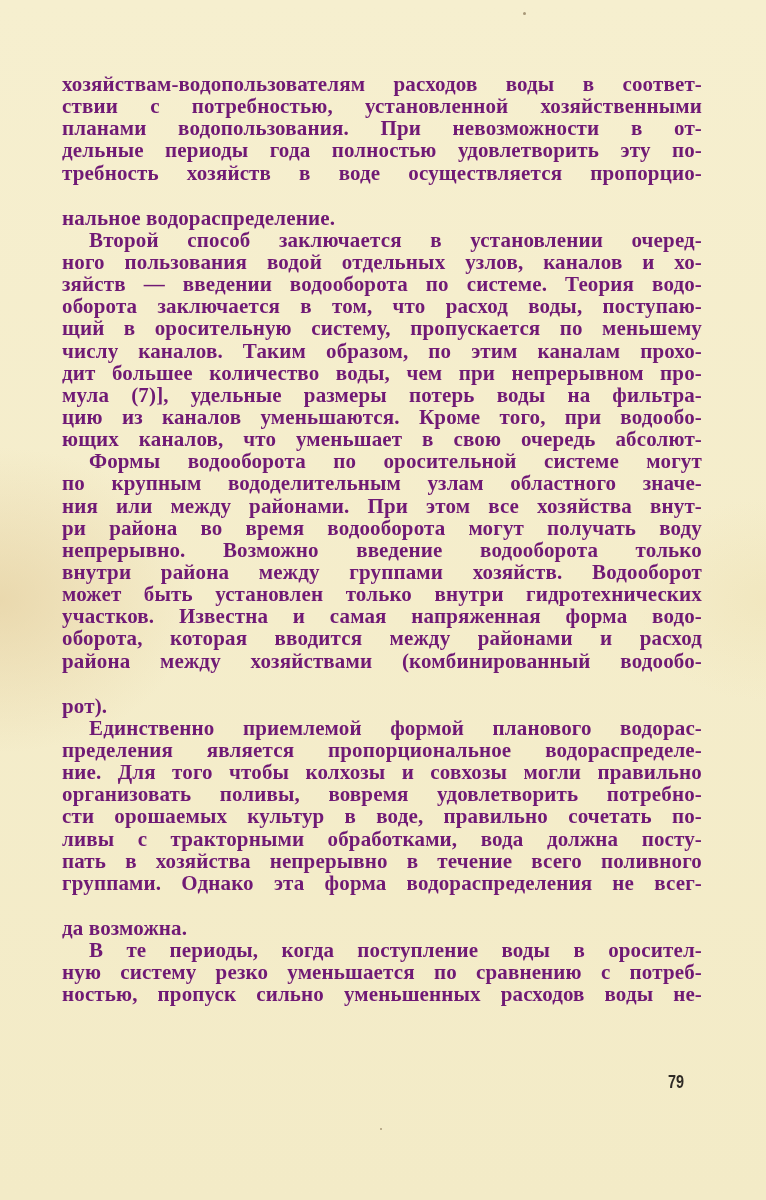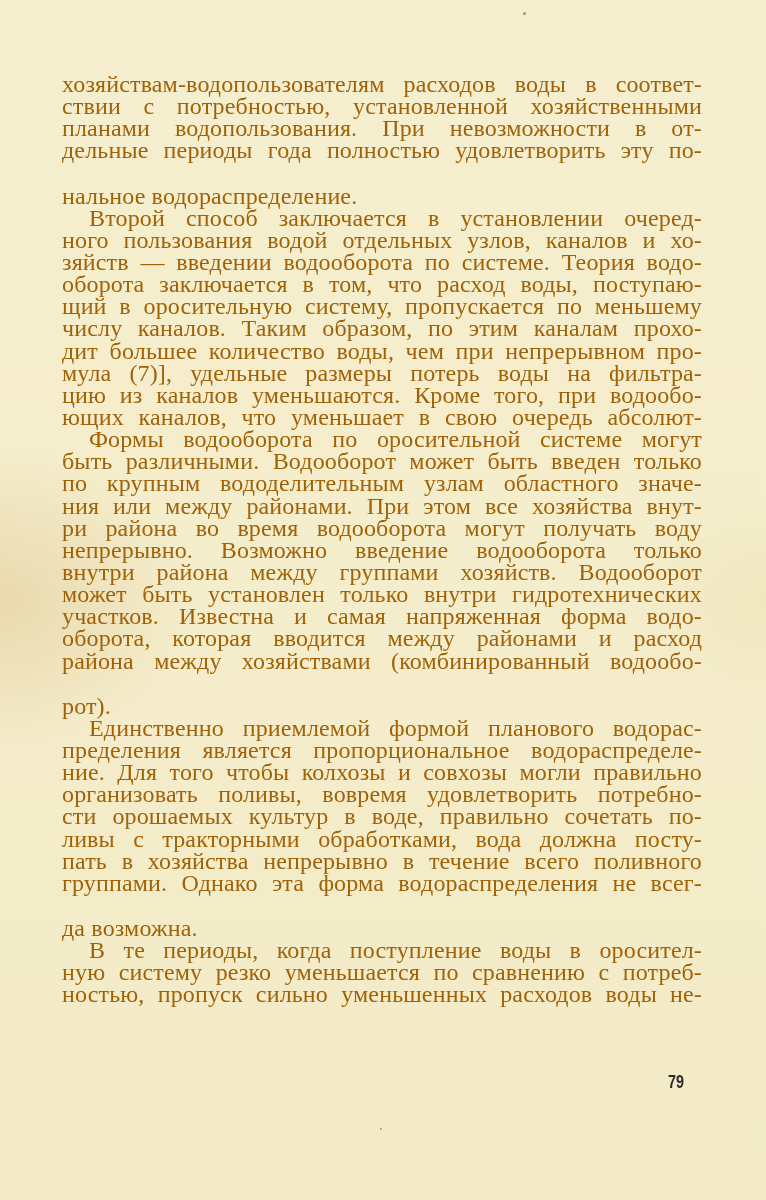--- a/index.html
+++ b/index.html
@@ -8,22 +8,23 @@
       background: #f4ecc9;
       background-image:
         radial-gradient(ellipse at 0% 50%, rgba(225,200,150,0.55) 0%, rgba(244,236,201,0) 18%),
         radial-gradient(ellipse at 100% 50%, rgba(235,220,170,0.35) 0%, rgba(244,236,201,0) 12%),
         linear-gradient(180deg, #f6efcf 0%, #f3ebc7 100%);
       position: relative;
     }
     .page {
       position: absolute; left: 62px; top: 73px; width: 640px;
       font-family: "Liberation Serif", "DejaVu Serif", serif;
-      font-size: 24px; line-height: 22.15px; color: #a16207;
+      font-size: 21px; line-height: 22.15px; color: #701a75;
       letter-spacing: 0.15px;
+      font-weight: bold;
     }
     .line {
       display: block; white-space: nowrap; text-align: justify;
       text-align-last: justify; height: 22.15px;
     }
     .line.last { text-align-last: left; margin-top: 23px; }
     .indent { padding-left: 27px; }
     .page-number {
       position: absolute; left: 668px; top: 1072px;
       font-family: "Liberation Sans", "DejaVu Sans", sans-serif;
@@ -37,37 +38,37 @@
 
 <div class="speck" style="left:523px;top:12px;"></div>
 <div class="speck" style="left:380px;top:1128px;width:2px;height:2px;"></div>
 
 <div class="page" id="page">
     <div>
       <span class="line">хозяйствам-водопользователям расходов воды в соответ-</span>
       <span class="line">ствии с потребностью, установленной хозяйственными</span>
       <span class="line">планами водопользования. При невозможности в от-</span>
       <span class="line">дельные периоды года полностью удовлетворить эту по-</span>
+      <span class="line">требность хозяйств в воде осуществляется пропорцио-</span>
       <span class="line last">нальное водораспределение.</span>
     </div>
     <div>
       <span class="line indent">Второй способ заключается в установлении очеред-</span>
       <span class="line">ного пользования водой отдельных узлов, каналов и хо-</span>
       <span class="line">зяйств — введении водооборота по системе. Теория водо-</span>
       <span class="line">оборота заключается в том, что расход воды, поступаю-</span>
       <span class="line">щий в оросительную систему, пропускается по меньшему</span>
       <span class="line">числу каналов. Таким образом, по этим каналам прохо-</span>
       <span class="line">дит большее количество воды, чем при непрерывном про-</span>
       <span class="line">мула (7)], удельные размеры потерь воды на фильтра-</span>
       <span class="line">цию из каналов уменьшаются. Кроме того, при водообо-</span>
       <span class="line">ющих каналов, что уменьшает в свою очередь абсолют-</span>
     </div>
     <div>
       <span class="line indent">Формы водооборота по оросительной системе могут</span>
-      <span class="line">быть различными. Водооборот может быть введен только</span>
       <span class="line">по крупным вододелительным узлам областного значе-</span>
       <span class="line">ния или между районами. При этом все хозяйства внут-</span>
       <span class="line">ри района во время водооборота могут получать воду</span>
       <span class="line">непрерывно. Возможно введение водооборота только</span>
       <span class="line">внутри района между группами хозяйств. Водооборот</span>
       <span class="line">может быть установлен только внутри гидротехнических</span>
       <span class="line">участков. Известна и самая напряженная форма водо-</span>
       <span class="line">оборота, которая вводится между районами и расход</span>
       <span class="line">района между хозяйствами (комбинированный водообо-</span>
       <span class="line last">рот).</span>

